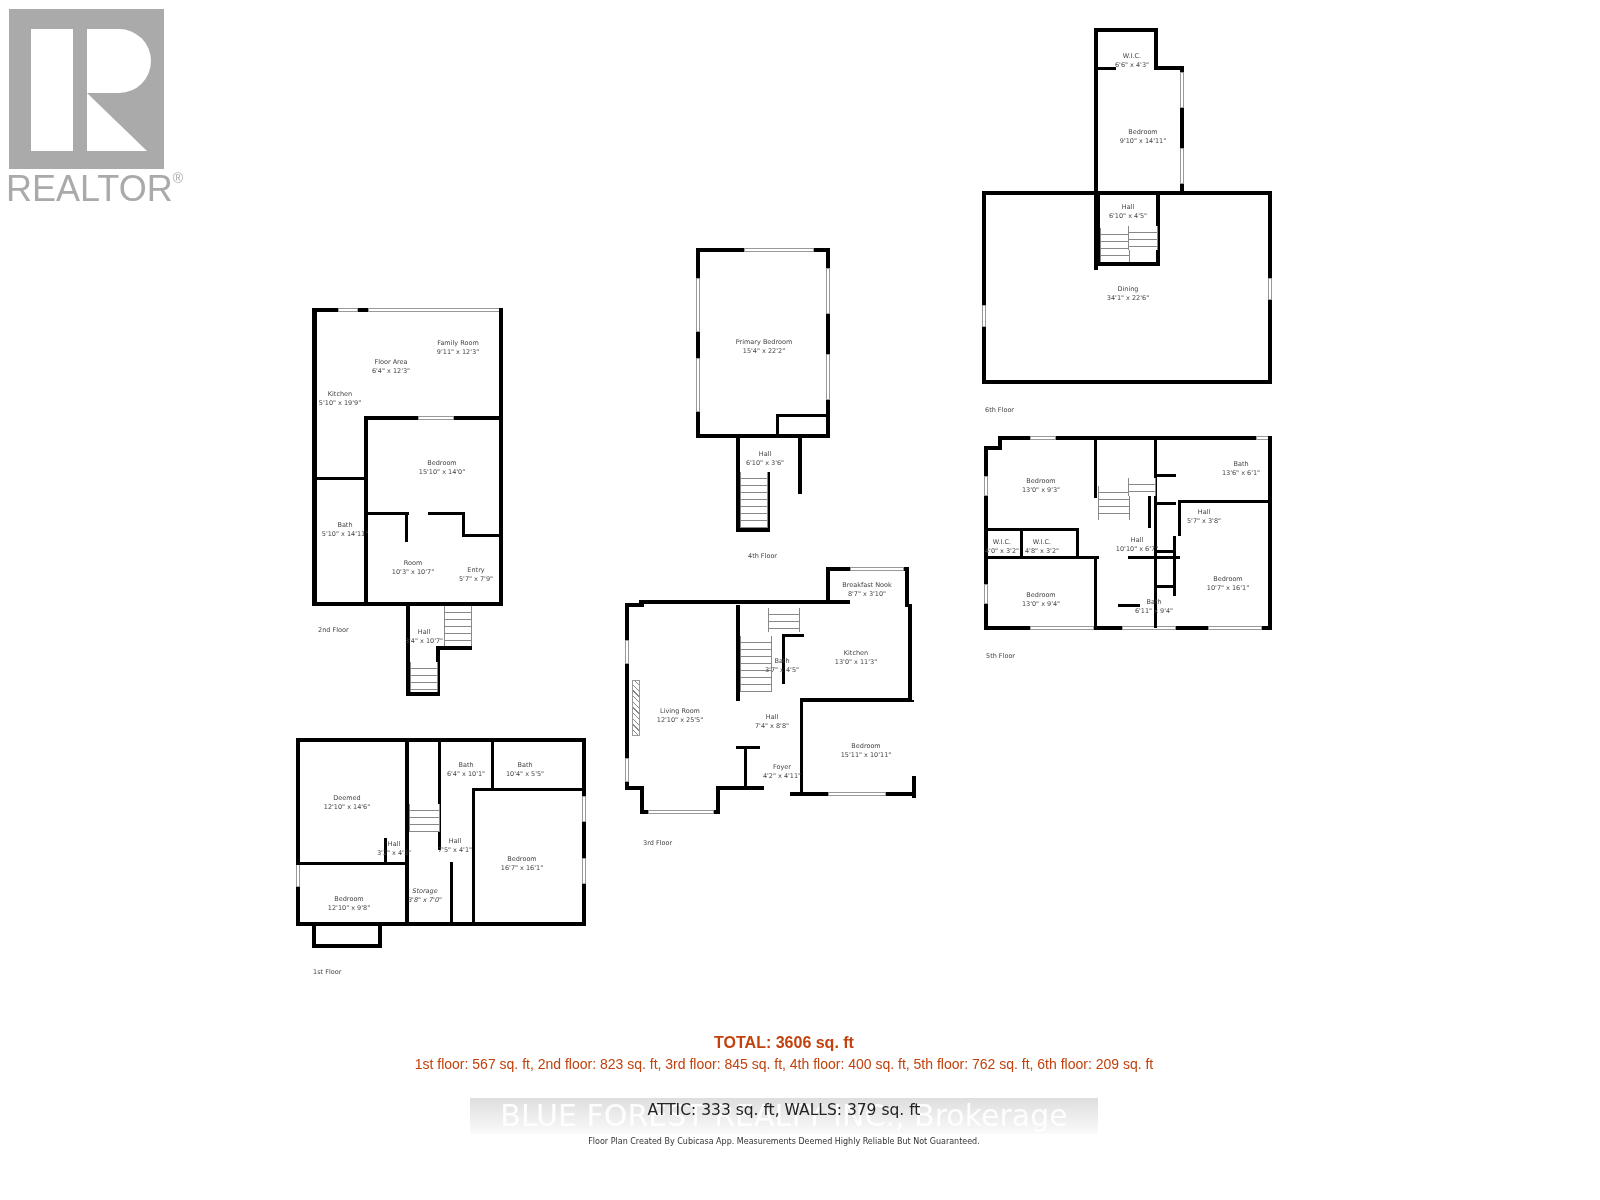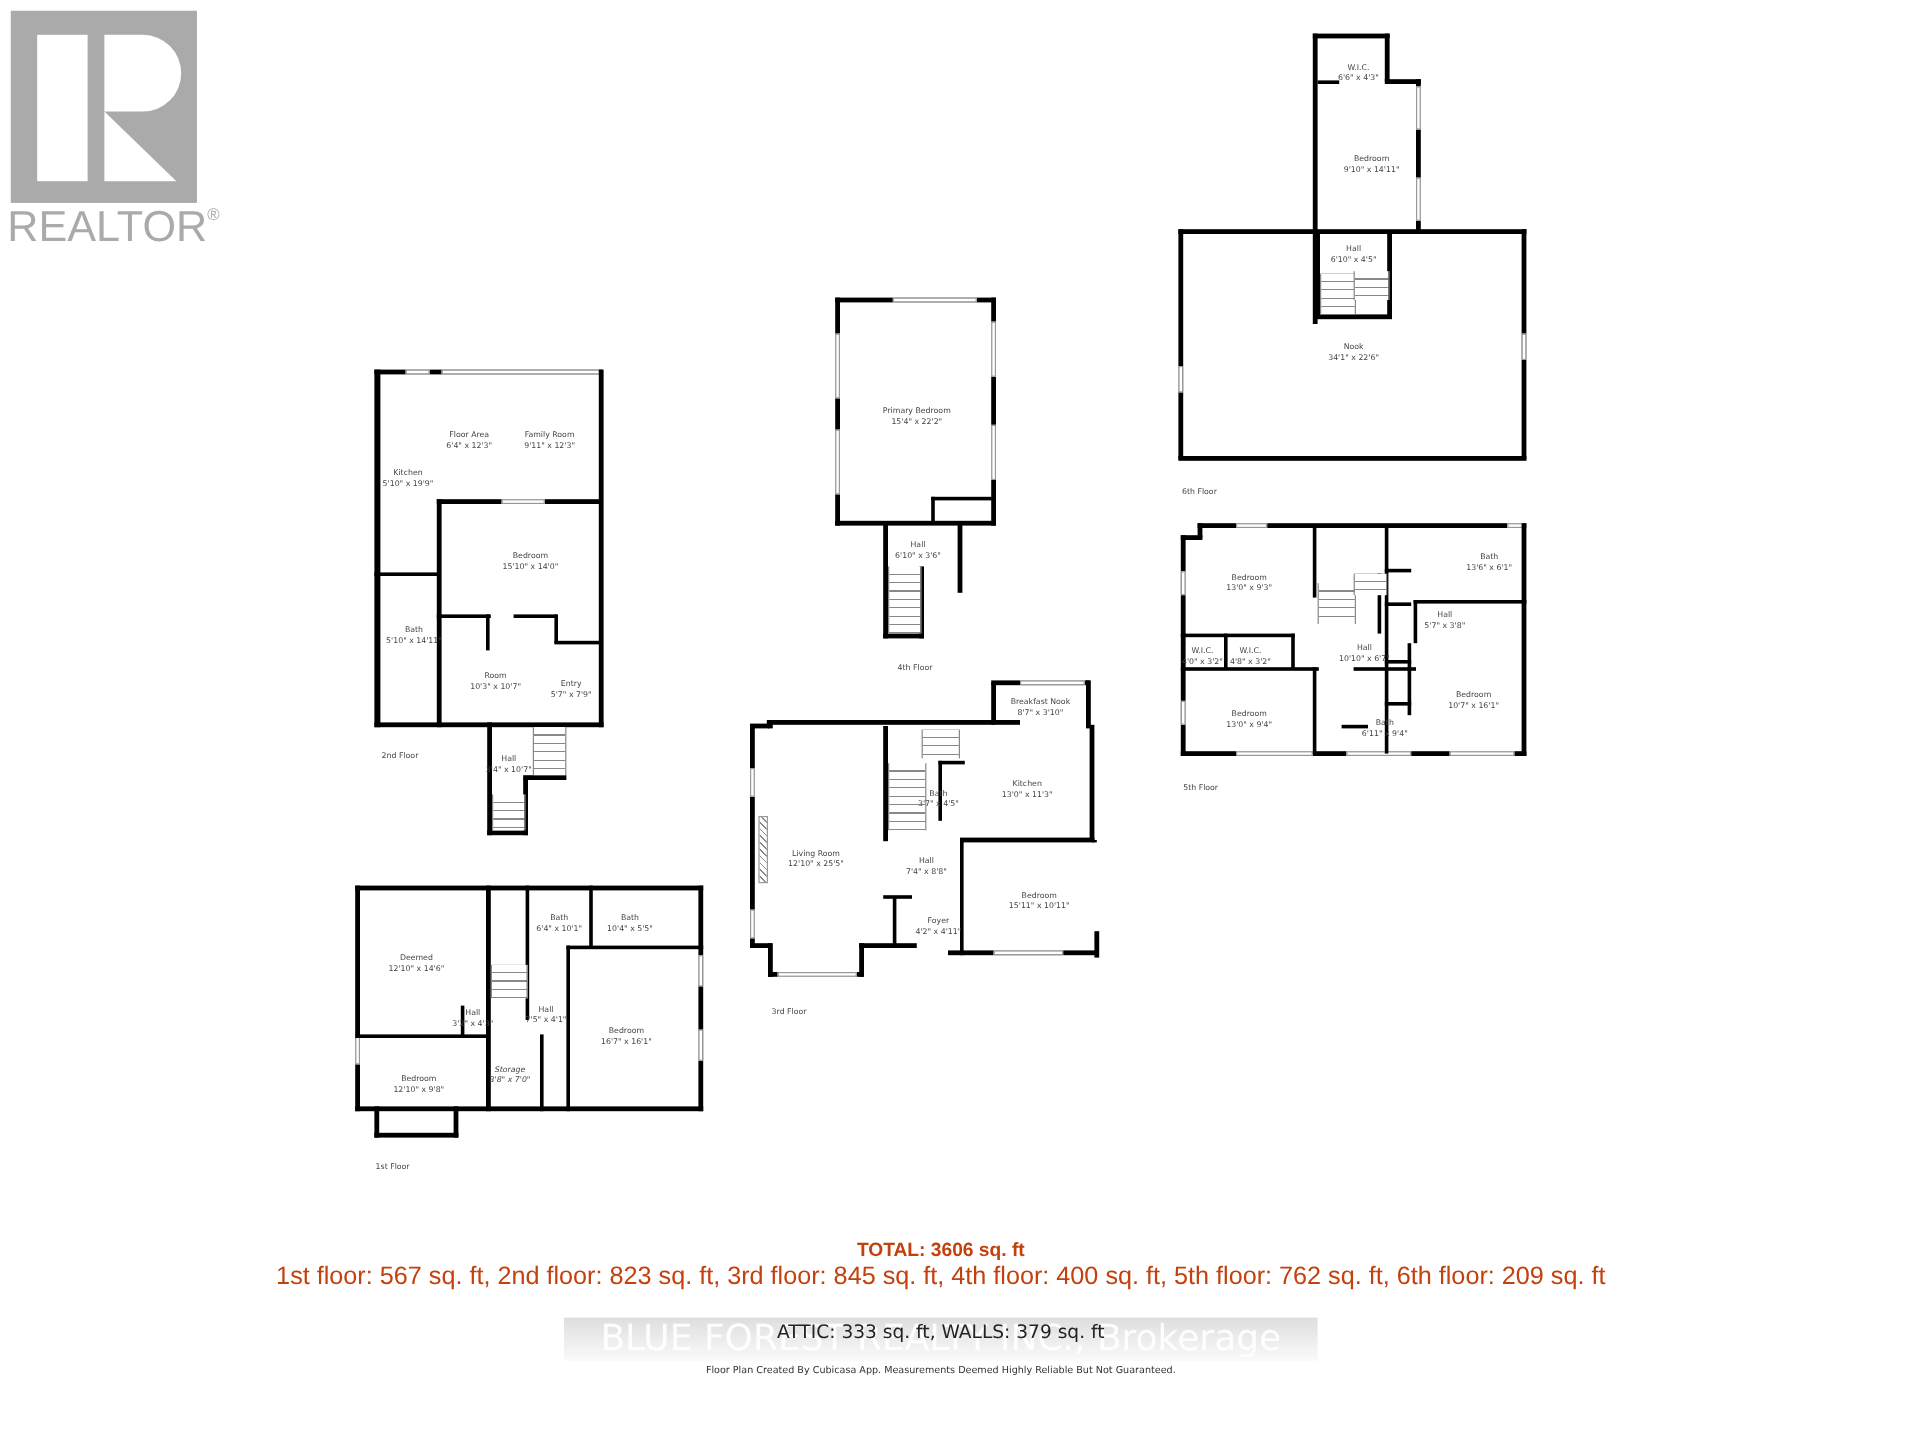--- a/index.html
+++ b/index.html
@@ -8,21 +8,21 @@
   .logo svg{position:absolute;left:0;top:0;}
   .realtor{position:absolute;left:6px;top:168px;font-family:"Liberation Sans",sans-serif;font-size:36px;color:#aaa;letter-spacing:0px;}
   .realtor sup{font-size:14px;vertical-align:top;position:relative;top:2px;}
   .wall{position:absolute;background:#000;}
   .win{position:absolute;background:#fff;border:1px solid #999;box-sizing:border-box;}
   .lbl{position:absolute;font-size:6.5px;line-height:9px;text-align:center;color:#444;white-space:nowrap;transform:translateX(-50%);}
   .flr{position:absolute;font-size:6.5px;color:#444;white-space:nowrap;}
   .stairs{position:absolute;background:repeating-linear-gradient(to bottom,#fff 0,#fff 6px,#888 6px,#888 7px);border-left:1px solid #888;border-right:1px solid #888;}
   .summary{position:absolute;left:0;width:1568px;top:1032px;text-align:center;font-family:Liberation Sans, sans-serif;color:#c2410c;}
   .summary .total{font-weight:bold;font-size:16px;line-height:22px;}
-  .summary .line{font-size:21px;line-height:20px;}
+  .summary .line{font-size:14px;line-height:20px;}
   .watermark{position:absolute;left:470px;top:1098px;width:628px;height:36px;background:linear-gradient(to bottom,rgba(200,200,200,0.6),rgba(230,230,230,0.2));font-family:"DejaVu Sans",sans-serif;font-size:30px;color:rgba(255,255,255,0.9);line-height:36px;text-align:center;white-space:nowrap;overflow:hidden;}
   .watermark-over{position:absolute;left:0;width:1568px;top:1100px;text-align:center;font-size:15.5px;color:#222;line-height:20px;}
   .credit{position:absolute;left:0;width:1568px;top:1137px;text-align:center;font-size:8px;color:#333;}
 </style>
 </head>
 <body>
 
 <div class="logo">
   <svg width="155" height="160" viewBox="0 0 155 160">
     <rect x="0" y="0" width="155" height="160" fill="#aaa"></rect>
@@ -52,21 +52,21 @@
   <div class="wall" style="left:406px;top:602px;width:4px;height:94px;"></div>
   <div class="wall" style="left:406px;top:692px;width:34px;height:4px;"></div>
   <div class="wall" style="left:436px;top:648px;width:4px;height:48px;"></div>
   <div class="wall" style="left:436px;top:646px;width:36px;height:4px;"></div>
   <div class="stairs" style="left:444px;top:606px;width:26px;height:40px;"></div>
   <div class="stairs" style="left:410px;top:662px;width:26px;height:30px;"></div>
   <div class="lbl" style="left:391px;top:358px;">
       <div>Floor Area</div>
       <div>6'4" x 12'3"</div>
     </div>
-  <div class="lbl" style="left:458px;top:358px;">
+  <div class="lbl" style="left:458px;top:339px;">
       <div>Family Room</div>
       <div>9'11" x 12'3"</div>
     </div>
   <div class="lbl" style="left:340px;top:390px;">
       <div>Kitchen</div>
       <div>5'10" x 19'9"</div>
     </div>
   <div class="lbl" style="left:442px;top:459px;">
       <div>Bedroom</div>
       <div>15'10" x 14'0"</div>
@@ -263,21 +263,21 @@
     </div>
   <div class="lbl" style="left:1143px;top:128px;">
       <div>Bedroom</div>
       <div>9'10" x 14'11"</div>
     </div>
   <div class="lbl" style="left:1128px;top:203px;">
       <div>Hall</div>
       <div>6'10" x 4'5"</div>
     </div>
   <div class="lbl" style="left:1128px;top:285px;">
-      <div>Nook</div>
+      <div>Dining</div>
       <div>34'1" x 22'6"</div>
     </div>
   <div class="flr" style="left:985px;top:406px;">6th Floor</div>
 </div>
 
 <div>
   <div class="wall" style="left:998px;top:436px;width:274px;height:4px;"></div>
   <div class="win" style="left:1030px;top:436px;width:26px;height:4px;"></div>
   <div class="win" style="left:1256px;top:436px;width:16px;height:4px;"></div>
   <div class="wall" style="left:998px;top:436px;width:4px;height:12px;"></div>

